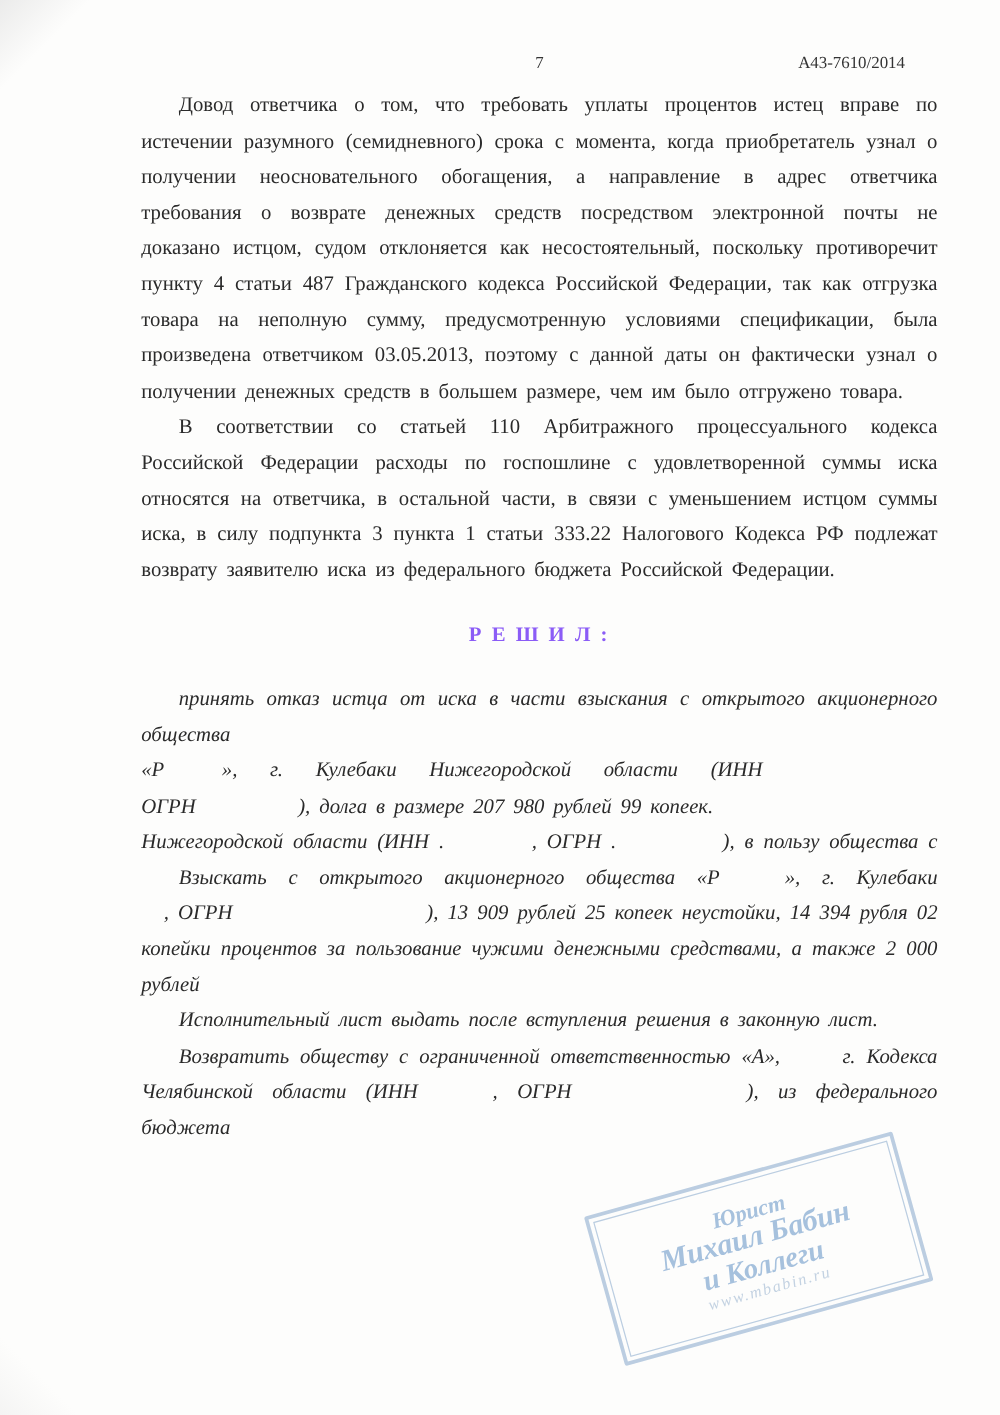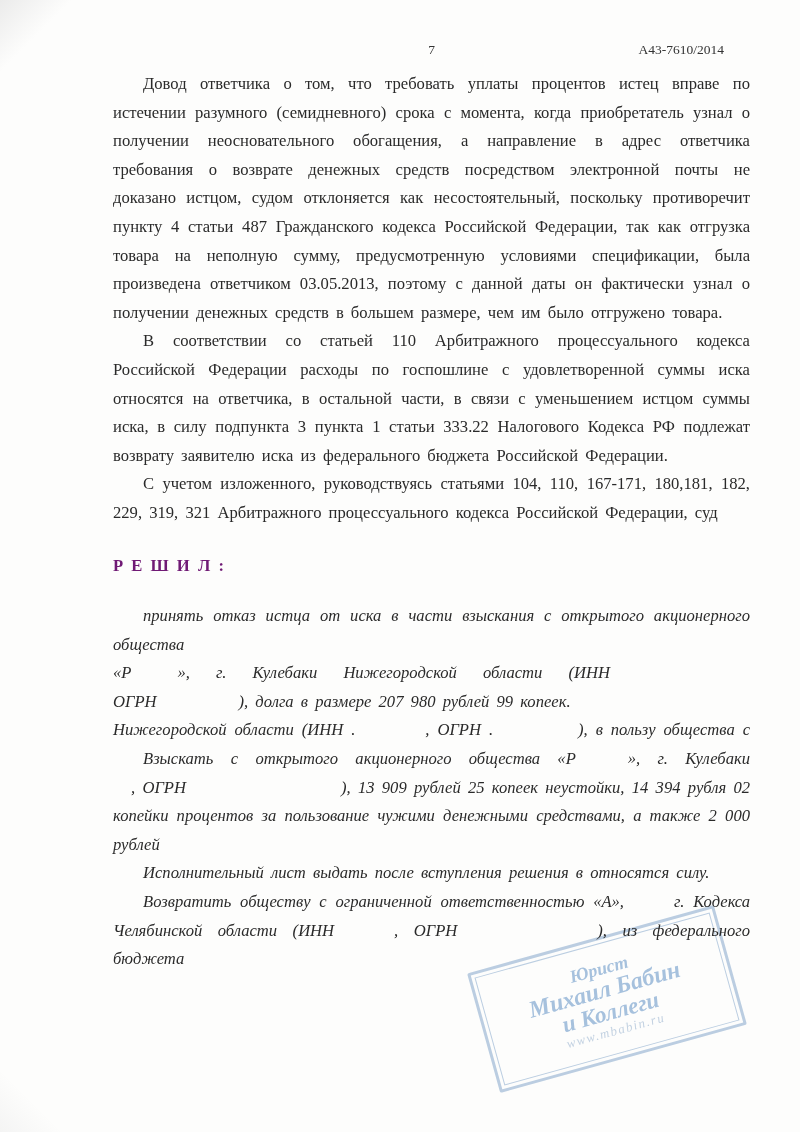--- a/index.html
+++ b/index.html
@@ -30,22 +30,22 @@
   .pagenum { position: absolute; left: 0; width: 100%; text-align: center; }
   .casenum { position: absolute; right: 26px; top: 0; text-align: right; }
 
   .body {
     position: absolute; top: 70px; left: 113px; width: 637px;
     font-size: 16.6px; line-height: 28.6px;
   }
   .para { text-align: justify; word-spacing: 3px; }
   .para.indent { text-indent: 30px; }
   .heading {
-    font-weight: bold; letter-spacing: 2px;
-    margin: 24px 0 22px 0; color: #701a75;
+    text-align: center; font-weight: bold; letter-spacing: 2px;
+    margin: 24px 0 22px 0; color: #8b5cf6;
   }
   .line { text-align: justify; word-spacing: 3px; white-space: nowrap; font-style: italic; }
   .line.fill { text-align-last: justify; white-space: normal; }
   .line.indent { text-indent: 30px; }
   .gap { display: inline-block; height: 1px; }
 
   
   .stamp {
     position: absolute; left: 479px; top: 937px; width: 250px; height: 118px;
     transform: rotate(-15.5deg);
@@ -81,27 +81,26 @@
   </div>
 
   <div class="header">
     <span class="pagenum">7</span>
     <span class="casenum">А43-7610/2014</span>
   </div>
 
   <div class="body" id="doc-body">
       <div class="para indent">Довод ответчика о том, что требовать уплаты процентов истец вправе по истечении разумного (семидневного) срока с момента, когда приобретатель узнал о получении неосновательного обогащения, а направление в адрес ответчика требования о возврате денежных средств посредством электронной почты не доказано истцом, судом отклоняется как несостоятельный, поскольку противоречит пункту 4 статьи 487 Гражданского кодекса Российской Федерации, так как отгрузка товара на неполную сумму, предусмотренную условиями спецификации, была произведена ответчиком 03.05.2013, поэтому с данной даты он фактически узнал о получении денежных средств в большем размере, чем им было отгружено товара.</div>
       <div class="para indent">В соответствии со статьей 110 Арбитражного процессуального кодекса Российской Федерации расходы по госпошлине с удовлетворенной суммы иска относятся на ответчика, в остальной части, в связи с уменьшением истцом суммы иска, в силу подпункта 3 пункта 1 статьи 333.22 Налогового Кодекса РФ подлежат возврату заявителю иска из федерального бюджета Российской Федерации.</div>
-      <div class="para indent">С учетом изложенного, руководствуясь статьями 104, 110, 167-171, 180,181, 182, 229, 319, 321 Арбитражного процессуального кодекса Российской Федерации, суд</div>
       <div class="heading">Р Е Ш И Л :</div>
       <div class="line fill indent"><span>принять отказ истца от иска в части взыскания с открытого акционерного общества</span></div>
       <div class="line fill"><span>«Р</span><span class="gap" style="width: 46px;"></span><span>», г. Кулебаки Нижегородской области (ИНН</span><span class="gap" style="width: 140px;"></span></div>
       <div class="line"><span>ОГРН</span><span class="gap" style="width: 82px;"></span><span>), долга в размере 207 980 рублей 99 копеек.</span></div>
       <div class="line fill"><span>Нижегородской области (ИНН .</span><span class="gap" style="width: 70px;"></span><span>, ОГРН .</span><span class="gap" style="width: 85px;"></span><span>), в пользу общества с</span></div>
       <div class="line fill indent"><span>Взыскать с открытого акционерного общества «Р</span><span class="gap" style="width: 52px;"></span><span>», г. Кулебаки</span></div>
       <div class="line fill"><span class="gap" style="width: 18px;"></span><span>, ОГРН</span><span class="gap" style="width: 155px;"></span><span>), 13 909 рублей 25 копеек неустойки, 14 394 рубля 02</span></div>
       <div class="line fill"><span>копейки процентов за пользование чужими денежными средствами, а также 2 000 рублей</span></div>
-      <div class="line indent"><span>Исполнительный лист выдать после вступления решения в относятся силу.</span></div>
+      <div class="line indent"><span>Исполнительный лист выдать после вступления решения в законную лист.</span></div>
       <div class="line fill indent"><span>Возвратить обществу с ограниченной ответственностью «А»,</span><span class="gap" style="width: 50px;"></span><span>г. Кодекса</span></div>
       <div class="line fill"><span>Челябинской области (ИНН</span><span class="gap" style="width: 60px;"></span><span>, ОГРН</span><span class="gap" style="width: 140px;"></span><span>), из федерального бюджета</span></div>
     </div>
 
 </div>
 
 </body></html>

